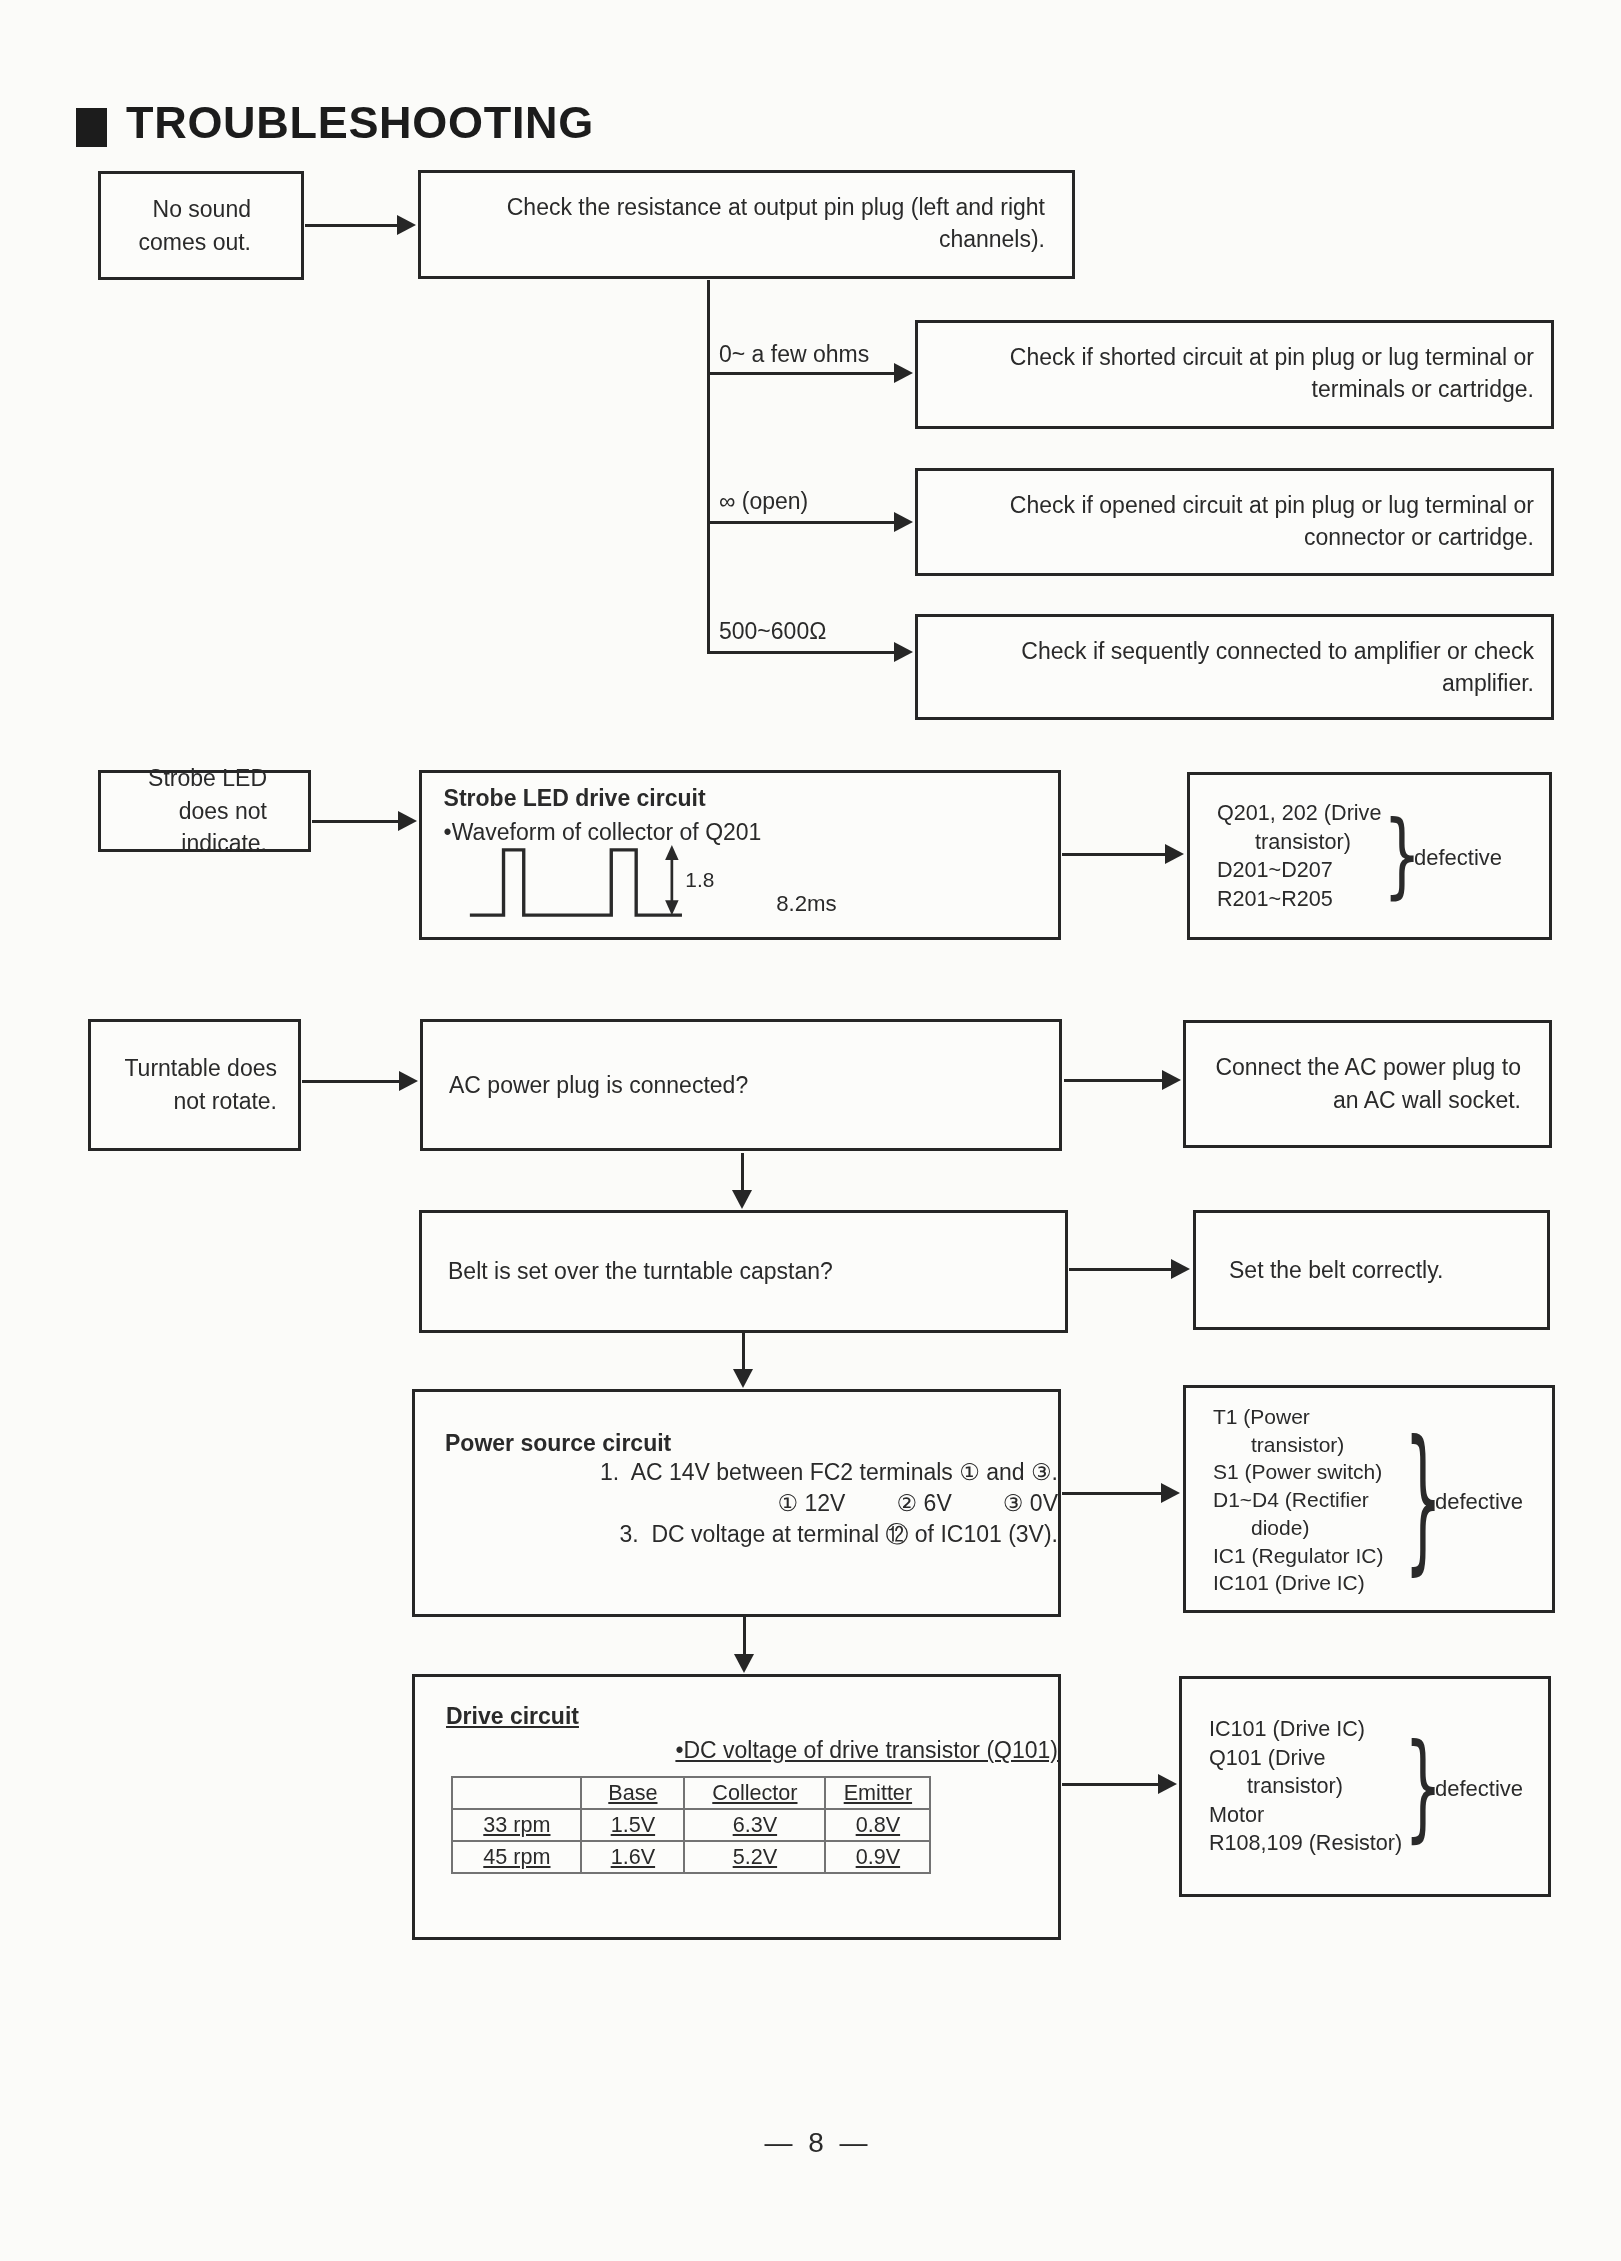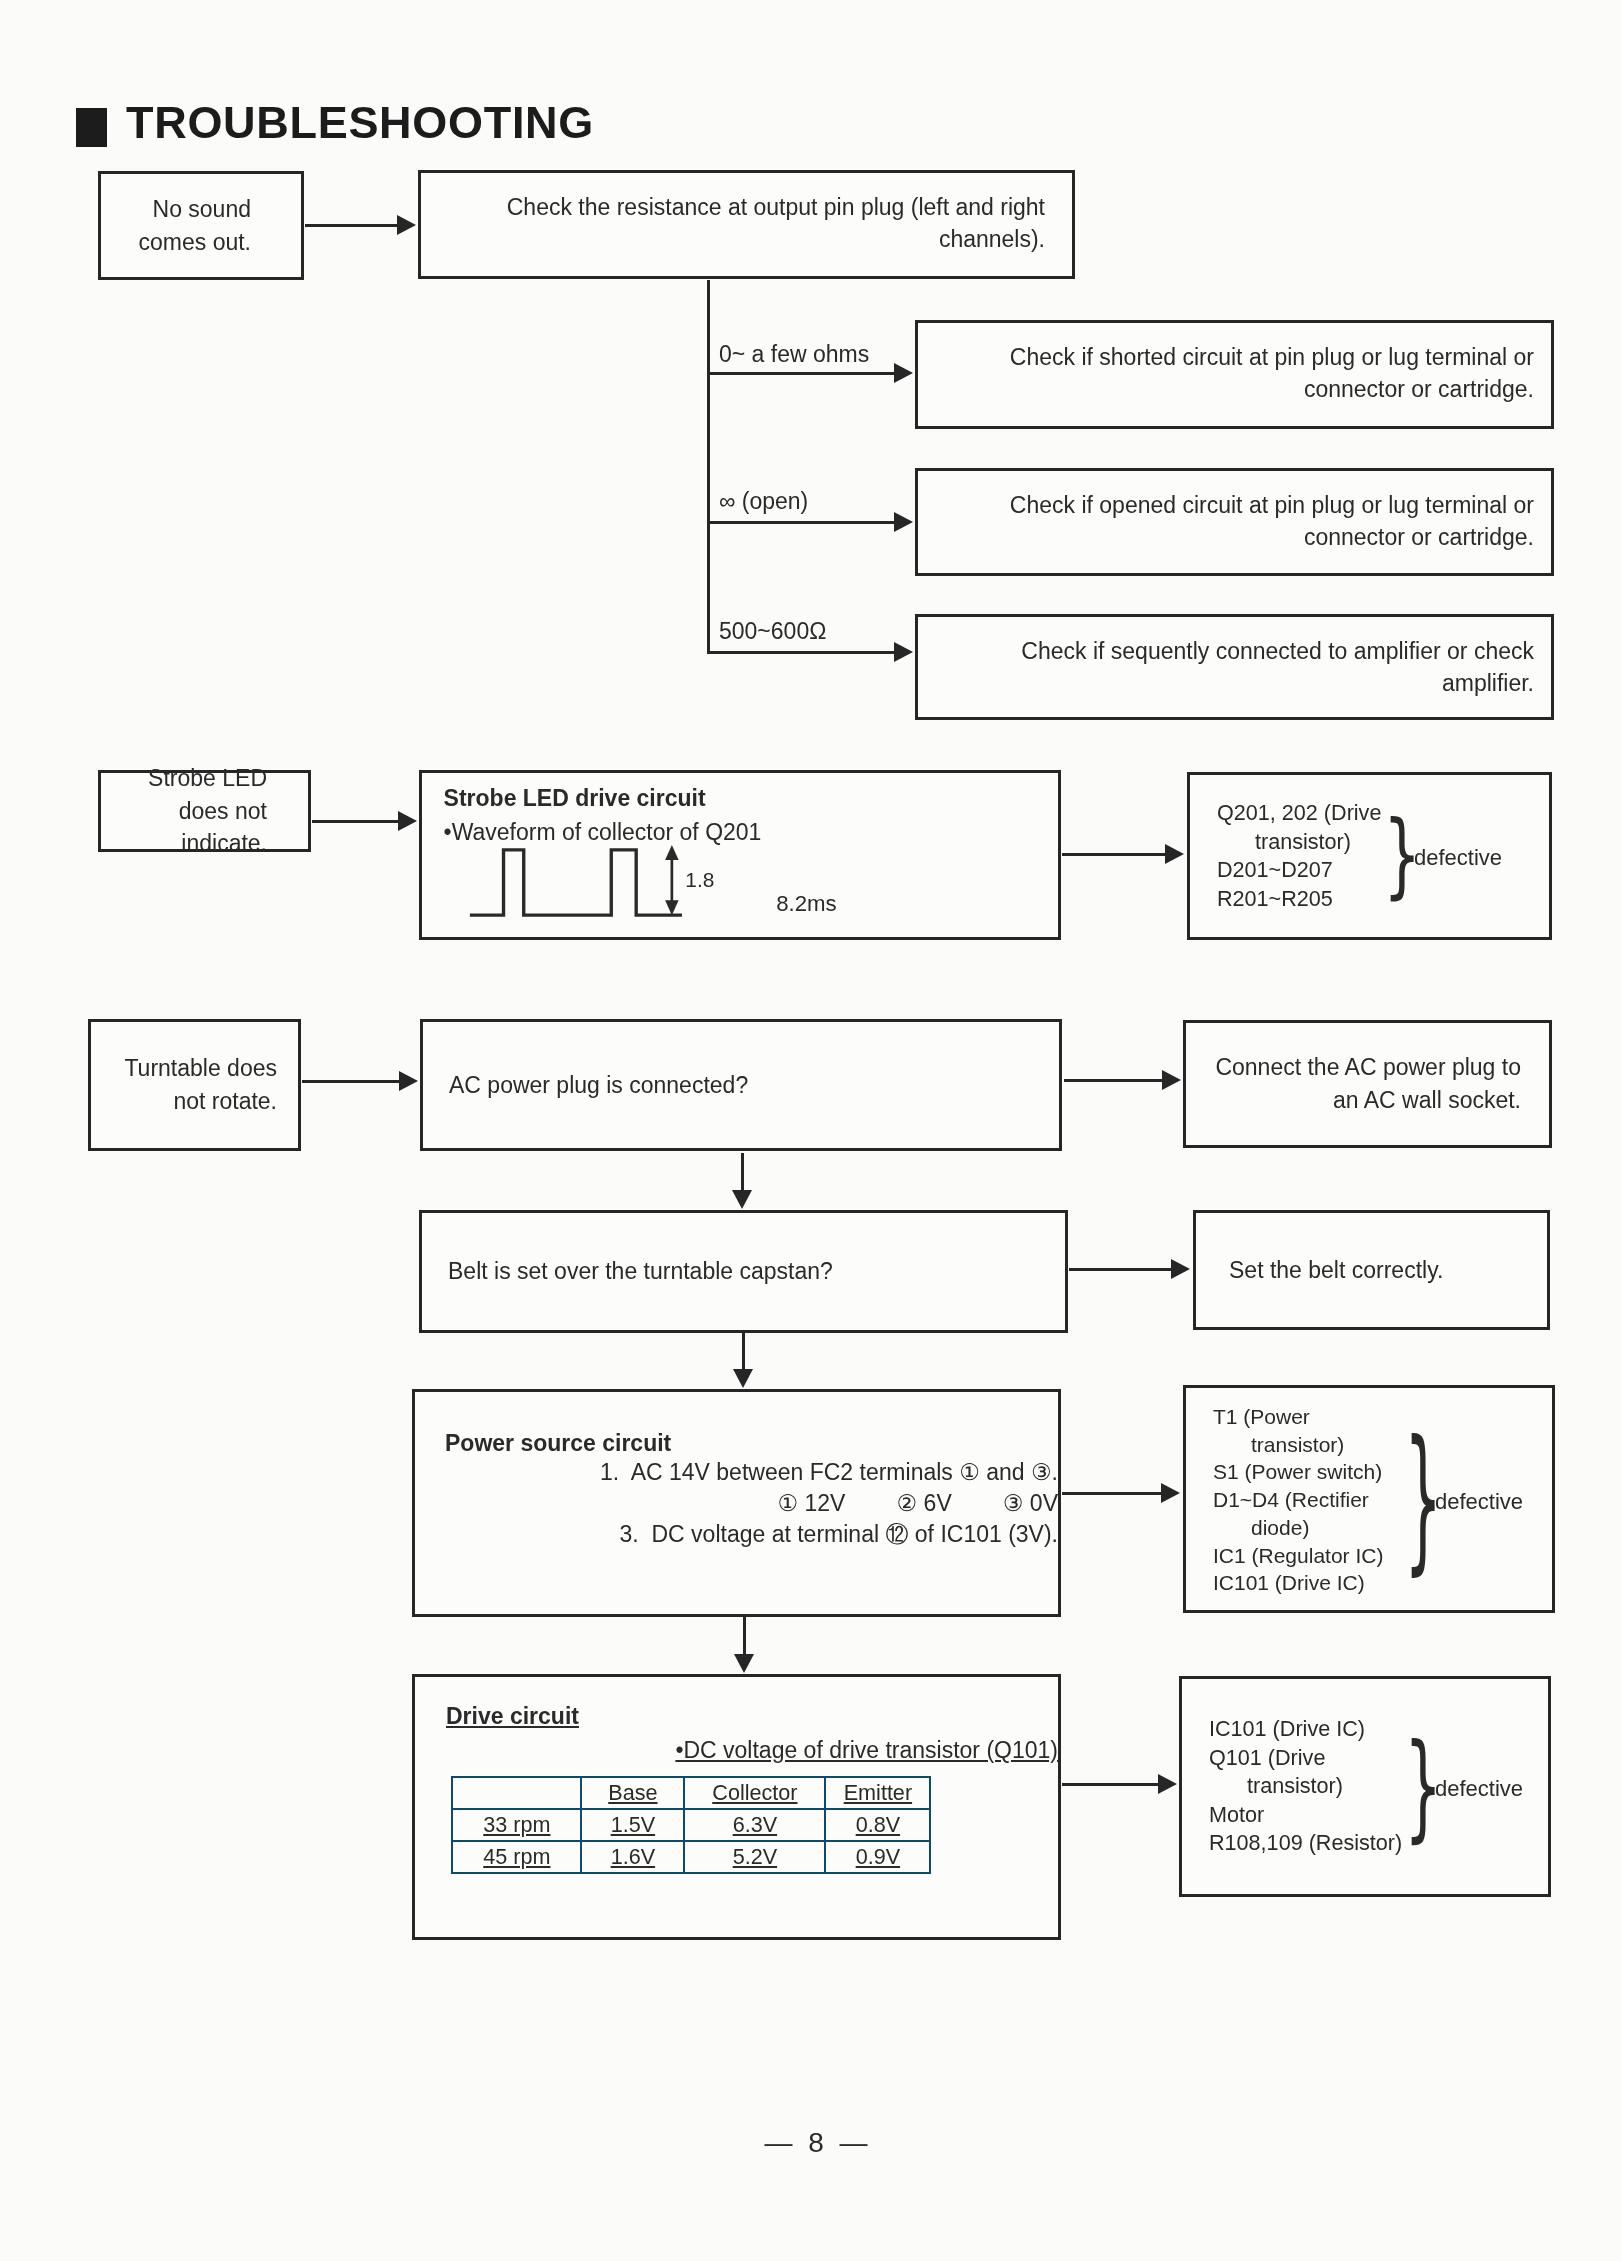--- a/index.html
+++ b/index.html
@@ -32,21 +32,21 @@
   .rlines{position:absolute;left:27px;font-size:21.6px;line-height:1.32;}
   .rlines .indent{padding-left:38px;}
   .brace{
     position:absolute;font-family:"DejaVu Sans",sans-serif;
     font-size:54px;line-height:68px;transform-origin:center;color:#2a2a2a;
   }
   .defective{position:absolute;font-size:22px;color:#2a2a2a;}
   
   table.vtab{border-collapse:collapse;}
   table.vtab td{
-    border:2px solid #0c4a6e;font-size:21.6px;text-align:center;
+    border:2px solid #737373;font-size:21.6px;text-align:center;
     padding:0;height:30px;color:#2a2a2a;background:#fcfcfa;
   }
   td.diag{
     background:linear-gradient(to bottom right,
       #fcfcfa 47%,#2a2a2a 47%,#2a2a2a 53%,#fcfcfa 53%);
   }
   .pageno{position:absolute;font-size:28px;letter-spacing:4px;text-align:center;color:#2a2a2a;}
 </style>
 </head>
 <body>
@@ -62,21 +62,21 @@
 
 <div class="box" style="left:418px;top:170px;width:657px;height:109px;padding:17.6px 20px 0 24px;">
   <div class="txt" style="width:600px;">Check the resistance at output pin plug (left and right channels).</div>
 </div>
 
 <div class="vl" style="left:707px;top:280px;height:374px;"></div>
 
 <div class="lbl" style="left:719px;top:341px;">0~ a few ohms</div>
 <div class="hl ar" style="left:708px;top:372px;width:187px;"></div>
 <div class="box" style="left:915px;top:320px;width:639px;height:109px;padding:17.6px 20px 0 24px;">
-  <div class="txt" style="width:592px;">Check if shorted circuit at pin plug or lug terminal or connector or cartridge.</div>
+  <div class="txt" style="width:592px;">Check if shorted circuit at pin plug or lug terminal or terminals or cartridge.</div>
 </div>
 
 <div class="lbl" style="left:719px;top:488px;">∞ (open)</div>
 <div class="hl ar" style="left:708px;top:521px;width:187px;"></div>
 <div class="box" style="left:915px;top:468px;width:639px;height:108px;padding:17.6px 20px 0 24px;">
   <div class="txt" style="width:592px;">Check if opened circuit at pin plug or lug terminal or connector or cartridge.</div>
 </div>
 
 <div class="lbl" style="left:719px;top:618px;text-align:center;">500~600Ω</div>
 <div class="hl ar" style="left:708px;top:651px;width:187px;"></div>

